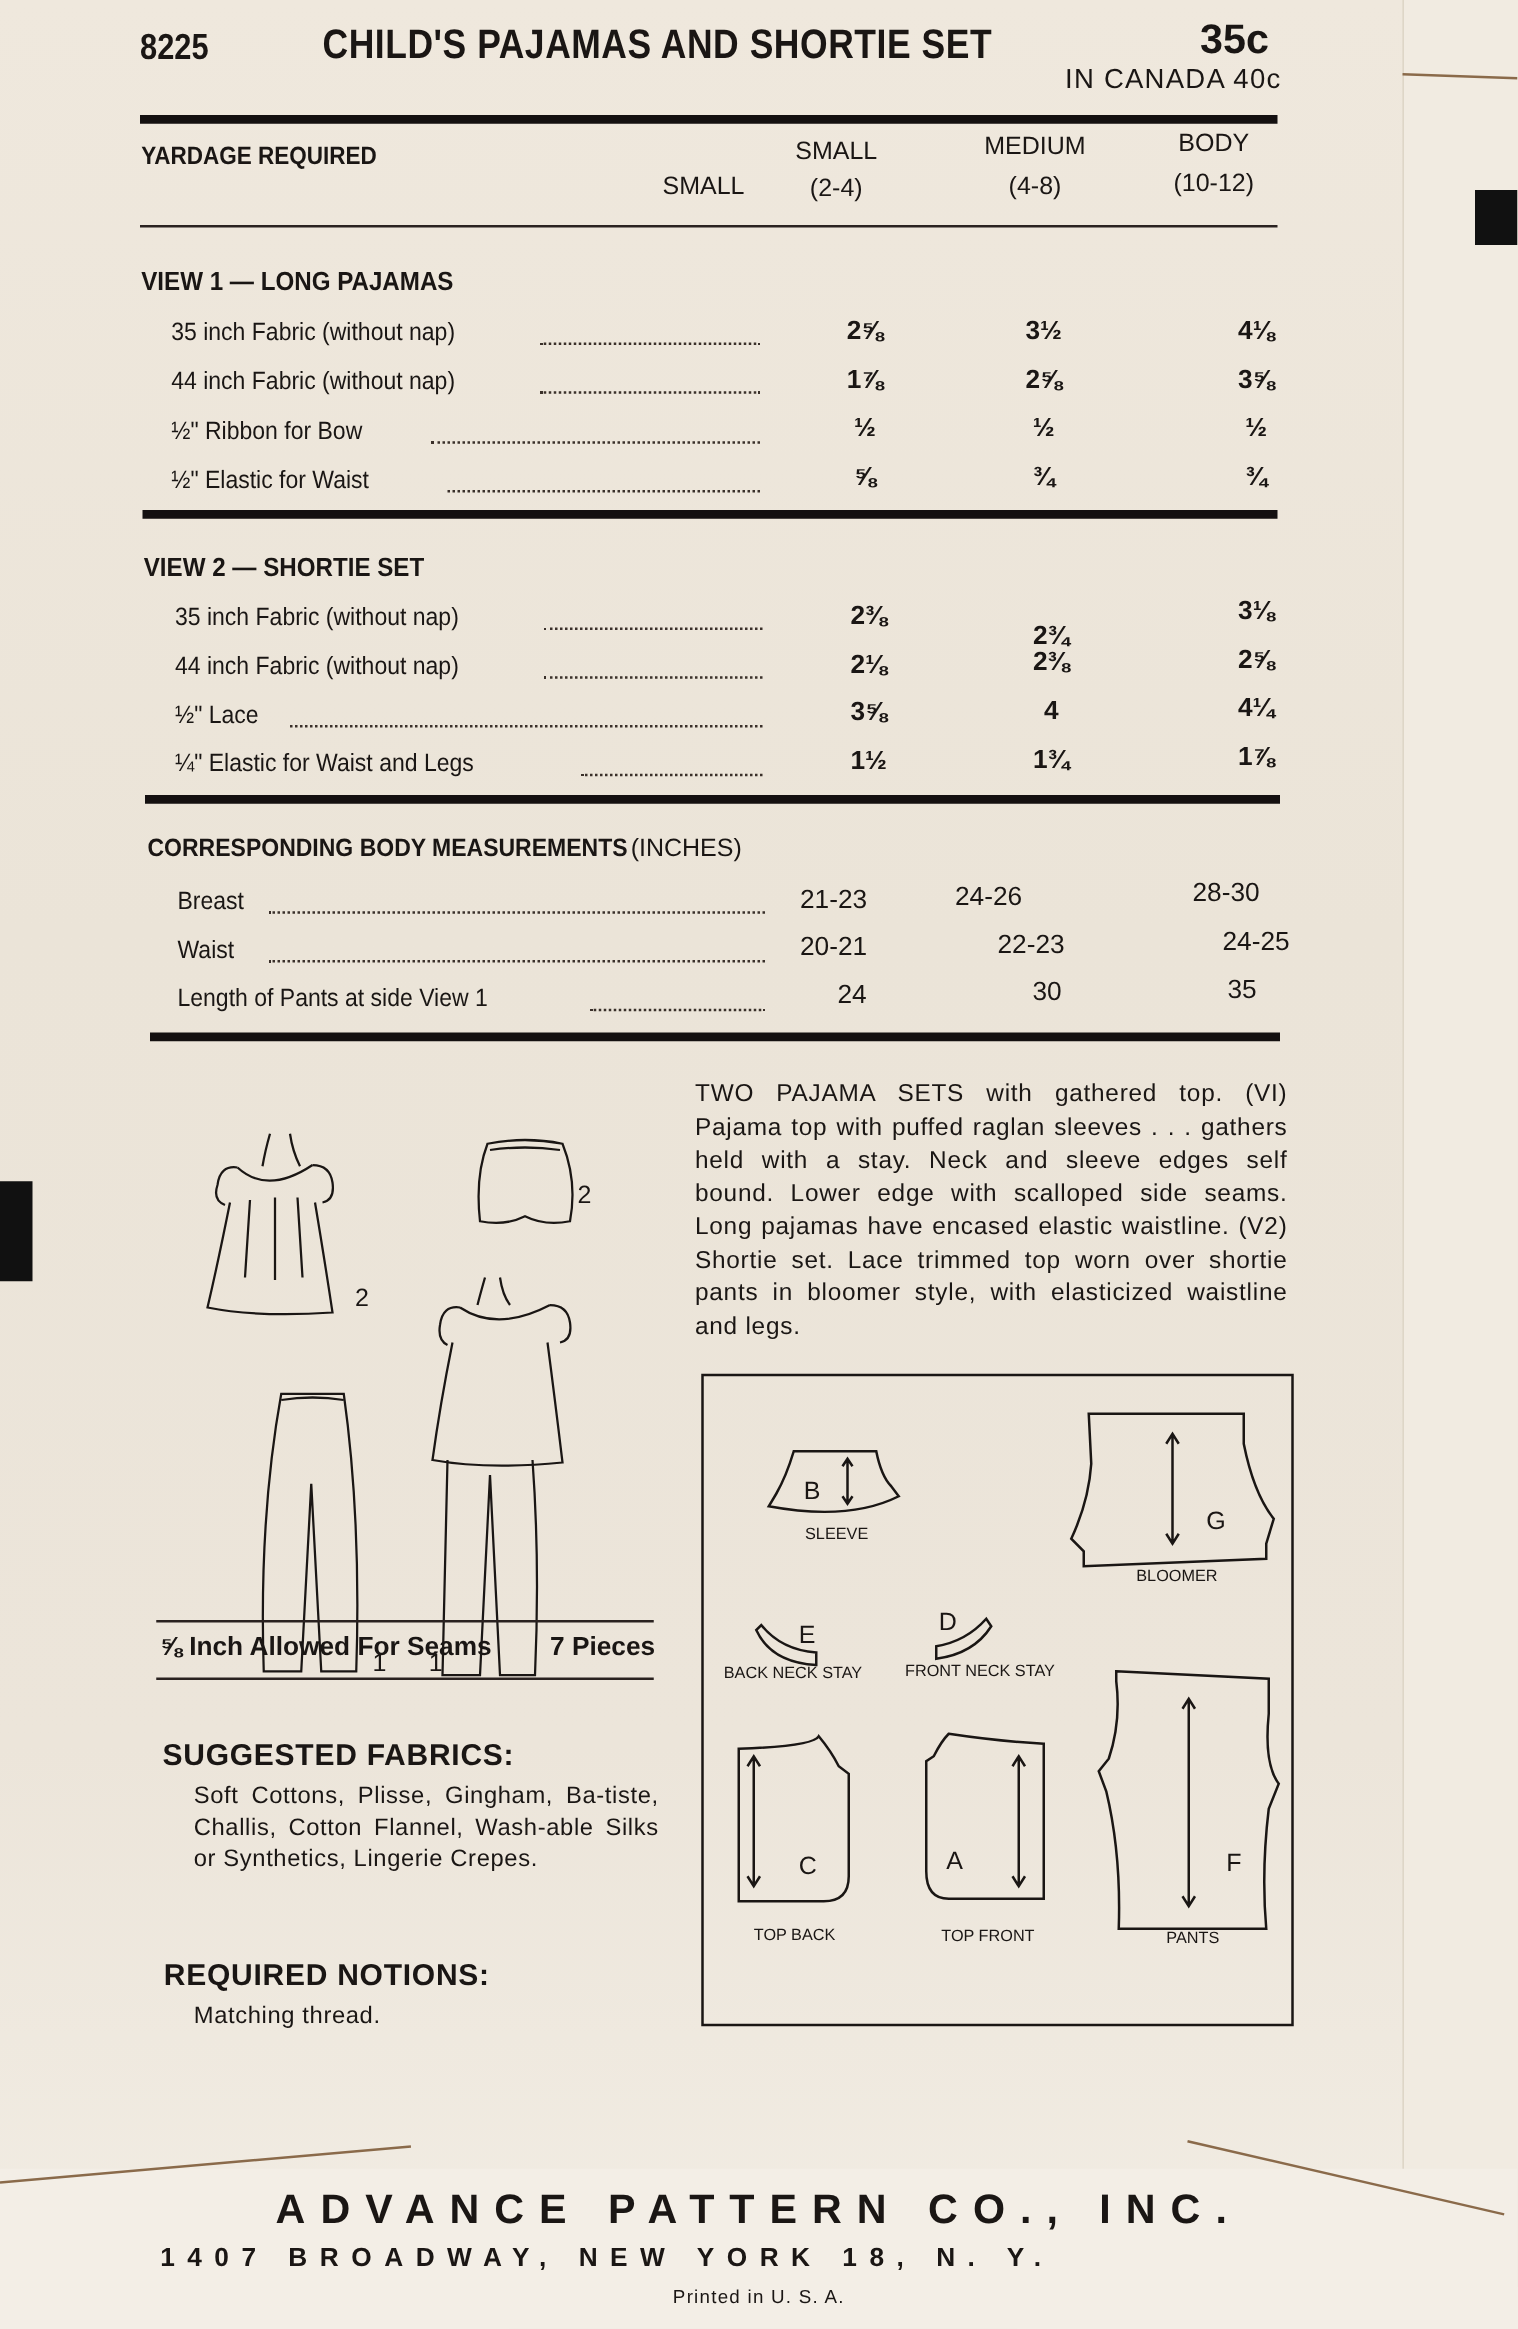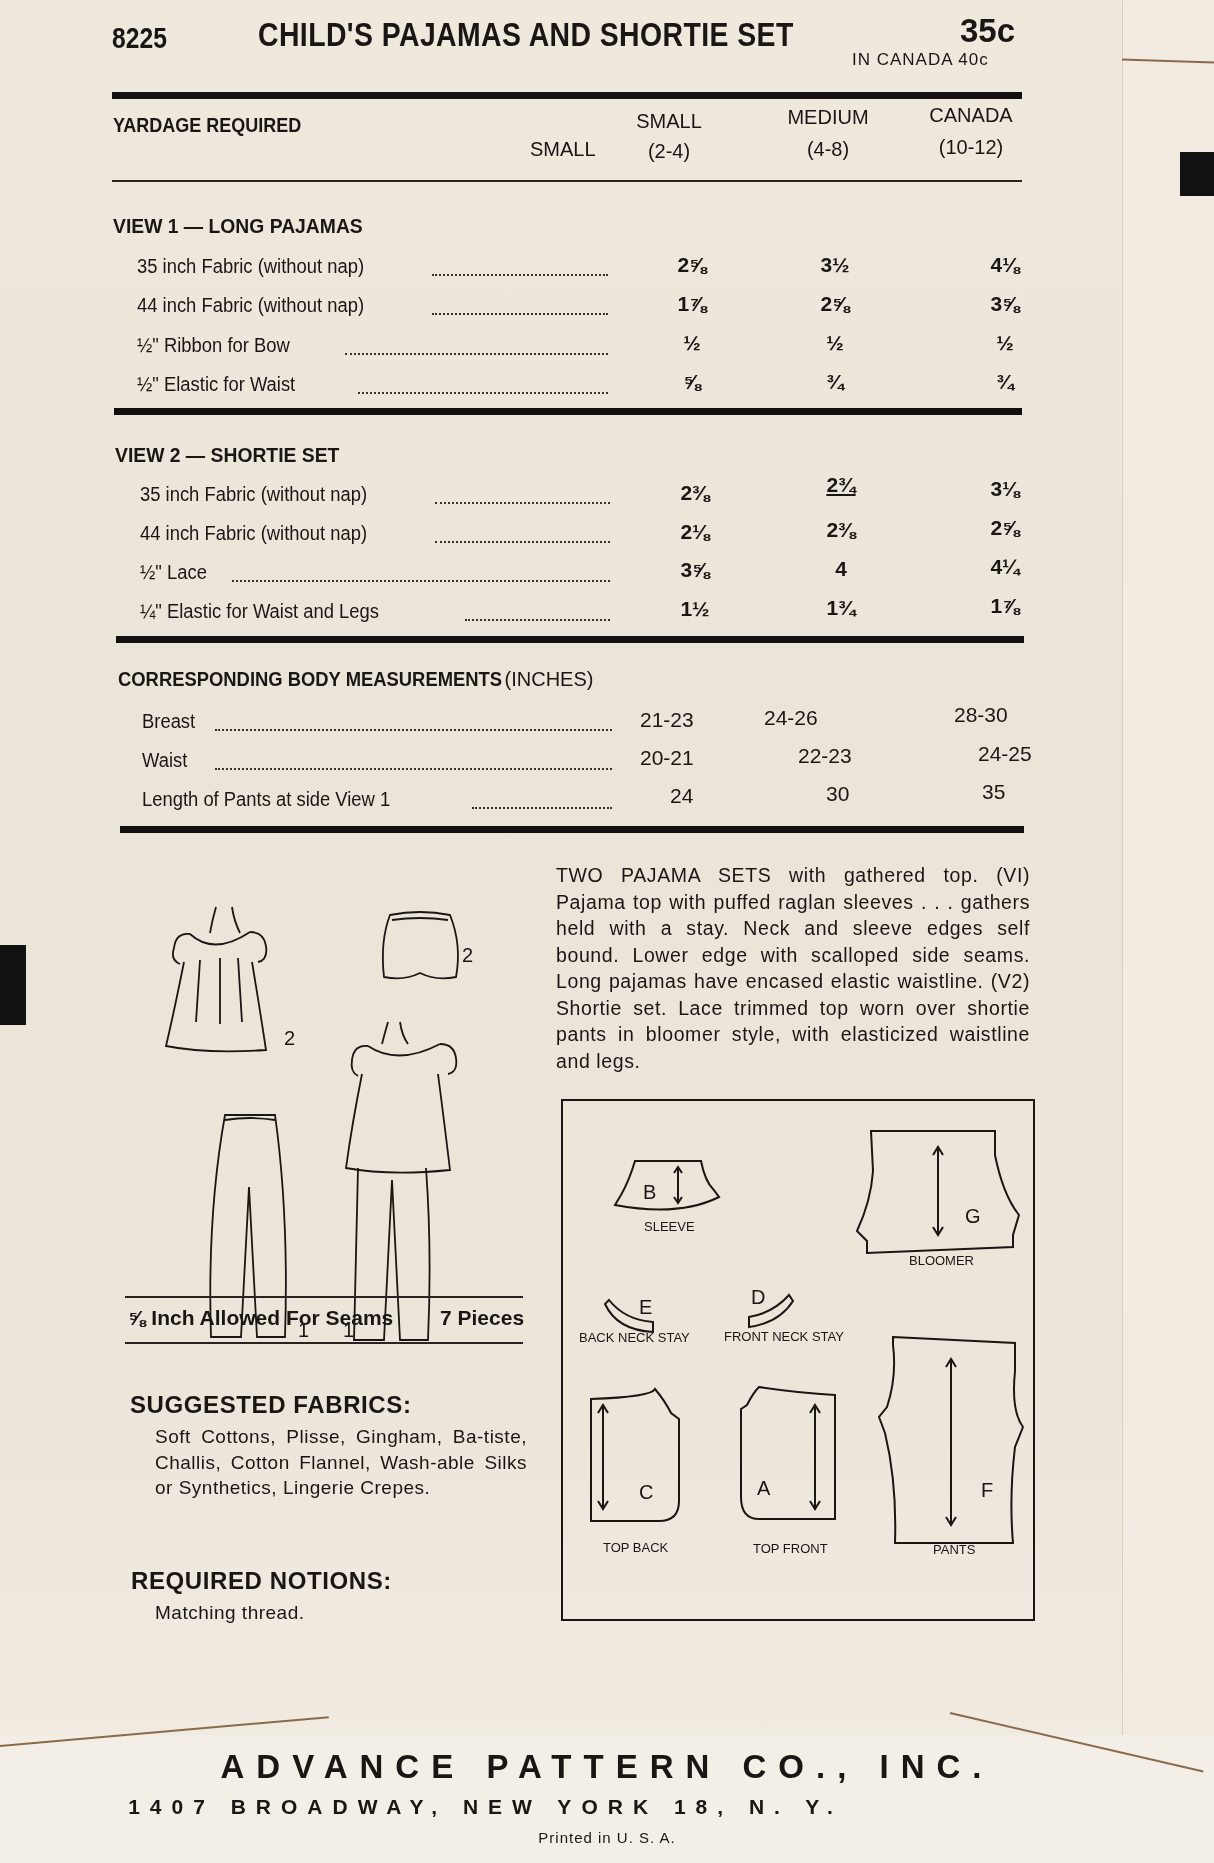--- a/index.html
+++ b/index.html
@@ -9,21 +9,21 @@
     background:linear-gradient(180deg,#efe8dd 0%,#ebe4d8 40%,#ece5da 75%,#f2ede4 100%);}
   .flap-right{position:absolute;left:1122px;top:0;width:92px;height:1740px;background:#f1ebe1;border-left:1px solid #d8cfbf;}
   .fold-line{position:absolute;background:#8a6a4a;height:2px;}
   .bottom-flap{position:absolute;left:0;top:1735px;width:1214px;height:128px;background:#f3eee6;}
   .black-tab{position:absolute;background:#111;}
   .abs{position:absolute;white-space:nowrap;}
   .cond{font-family:"Liberation Sans",sans-serif;font-weight:bold;transform-origin:left top;}
   .title-num{left:112px;top:22px;font-size:29px;transform:scaleX(0.85);}
   .title{left:258px;top:16px;font-size:33px;transform:scaleX(0.86);letter-spacing:0.5px;}
   .price{left:960px;top:12px;font-size:33px;}
-  .price-canada{left:852px;top:50px;font-size:17px;font-weight:normal;letter-spacing:1px;}
+  .price-canada{left:852px;top:50px;font-size:22px;font-weight:normal;letter-spacing:1px;}
   .rule-thick{position:absolute;height:7px;background:#141010;}
   .rule-thin{position:absolute;height:2px;background:#2a2220;}
   .hdr{font-size:20px;transform:scaleX(0.9);}
   .colhdr{font-size:20px;font-weight:normal;text-align:center;width:110px;}
   .section{font-size:21px;transform:scaleX(0.92);}
   .rowlabel{font-size:20px;font-weight:normal;transform:scaleX(0.92);}
   .dots{position:absolute;border-bottom:2px dotted #3a302a;height:0;}
   .val{font-size:21px;font-weight:bold;width:110px;text-align:center;font-family:"Liberation Sans",sans-serif;}
   .meas{font-size:21px;font-weight:normal;}
   .desc{left:556px;top:862px;width:474px;font-size:19.5px;line-height:26.5px;white-space:normal;text-align:justify;font-family:"Liberation Sans",sans-serif;letter-spacing:0.6px;}
@@ -54,21 +54,21 @@
 <div class="abs cond price-canada">IN CANADA 40c</div>
 
 <div class="rule-thick" style="left:112px;top:92px;width:910px;"></div>
 
 <div class="abs cond hdr" style="left:113px;top:114px;">YARDAGE REQUIRED</div>
 <div class="abs cond colhdr" style="left:530px;top:138px;width:60px;">SMALL</div>
 <div class="abs cond colhdr" style="left:614px;top:110px;">SMALL</div>
 <div class="abs cond colhdr" style="left:614px;top:140px;">(2-4)</div>
 <div class="abs cond colhdr" style="left:773px;top:106px;">MEDIUM</div>
 <div class="abs cond colhdr" style="left:773px;top:138px;">(4-8)</div>
-<div class="abs cond colhdr" style="left:916px;top:104px;">CANADA</div>
+<div class="abs cond colhdr" style="left:916px;top:104px;">BODY</div>
 <div class="abs cond colhdr" style="left:916px;top:136px;">(10-12)</div>
 
 <div class="rule-thin" style="left:112px;top:180px;width:910px;"></div>
 
 <div class="abs cond section" style="left:113px;top:214px;">VIEW 1 — LONG PAJAMAS</div>
 
 <div>
   <div class="abs cond rowlabel" style="left:137px;top:255px;">35 inch Fabric (without nap)</div>
   <div class="dots" style="left:432px;top:274px;width:176px;"></div>
   <div class="abs val" style="left:637px;top:253px;">2⅝</div>
@@ -98,21 +98,21 @@
 </div>
 
 <div class="rule-thick" style="left:114px;top:408px;width:908px;"></div>
 
 <div class="abs cond section" style="left:115px;top:443px;">VIEW 2 — SHORTIE SET</div>
 
 <div>
   <div class="abs cond rowlabel" style="left:140px;top:483px;">35 inch Fabric (without nap)</div>
   <div class="dots" style="left:435px;top:502px;width:175px;"></div>
   <div class="abs val" style="left:640px;top:481px;">2⅜</div>
-  <div class="abs val" style="left:786px;top:473px;text-decoration:underline;">2¾</div>
+  <div class="abs val" style="left:786px;top:497px;">2¾</div>
   <div class="abs val" style="left:950px;top:477px;">3⅛</div>
 </div>
 <div>
   <div class="abs cond rowlabel" style="left:140px;top:522px;">44 inch Fabric (without nap)</div>
   <div class="dots" style="left:435px;top:541px;width:175px;"></div>
   <div class="abs val" style="left:640px;top:520px;">2⅛</div>
   <div class="abs val" style="left:786px;top:518px;">2⅜</div>
   <div class="abs val" style="left:950px;top:516px;">2⅝</div>
 </div>
 <div>

